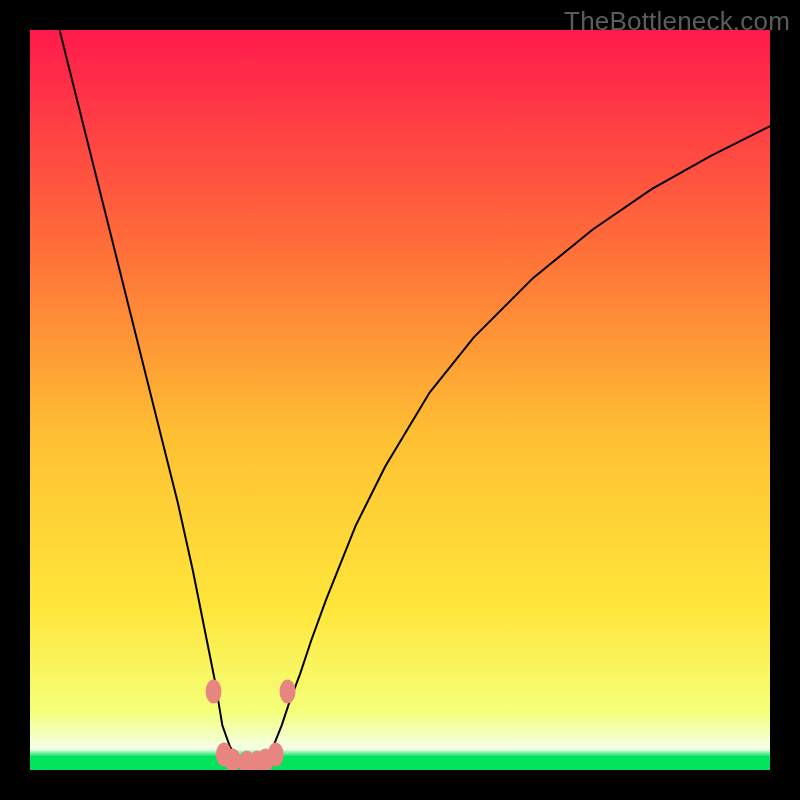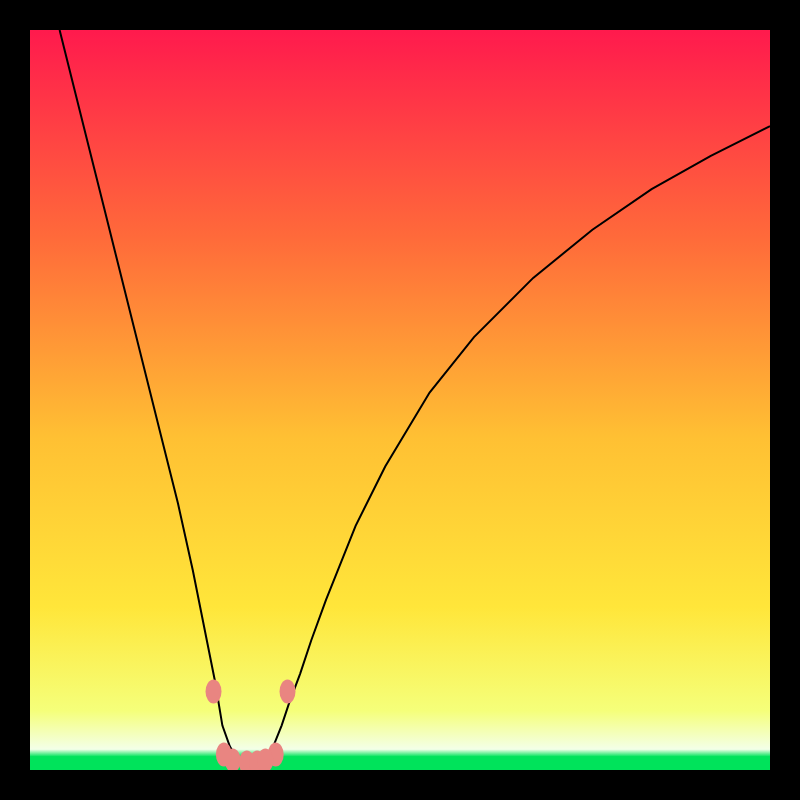--- a/index.html
+++ b/index.html
@@ -45,20 +45,21 @@
   }
   .green-band {
     fill: #00e35b;
   }
 </style>
 </head>
 <body>
 
 <div class="frame">
 
+  <div class="watermark">TheBottleneck.com</div>
 
   <svg class="plot" viewBox="0 0 740 740" preserveAspectRatio="none">
     <defs>
       <linearGradient id="bg-grad" x1="0" y1="0" x2="0" y2="1">
         <stop id="g-stop-0" offset="0%" stop-color="#ff1a4d"></stop>
         <stop id="g-stop-1" offset="28%" stop-color="#ff6a3a"></stop>
         <stop id="g-stop-2" offset="55%" stop-color="#ffc033"></stop>
         <stop id="g-stop-3" offset="78%" stop-color="#ffe63a"></stop>
         <stop id="g-stop-4" offset="92%" stop-color="#f5ff7a"></stop>
         <stop id="g-stop-5" offset="97.2%" stop-color="#f3ffe8"></stop>

